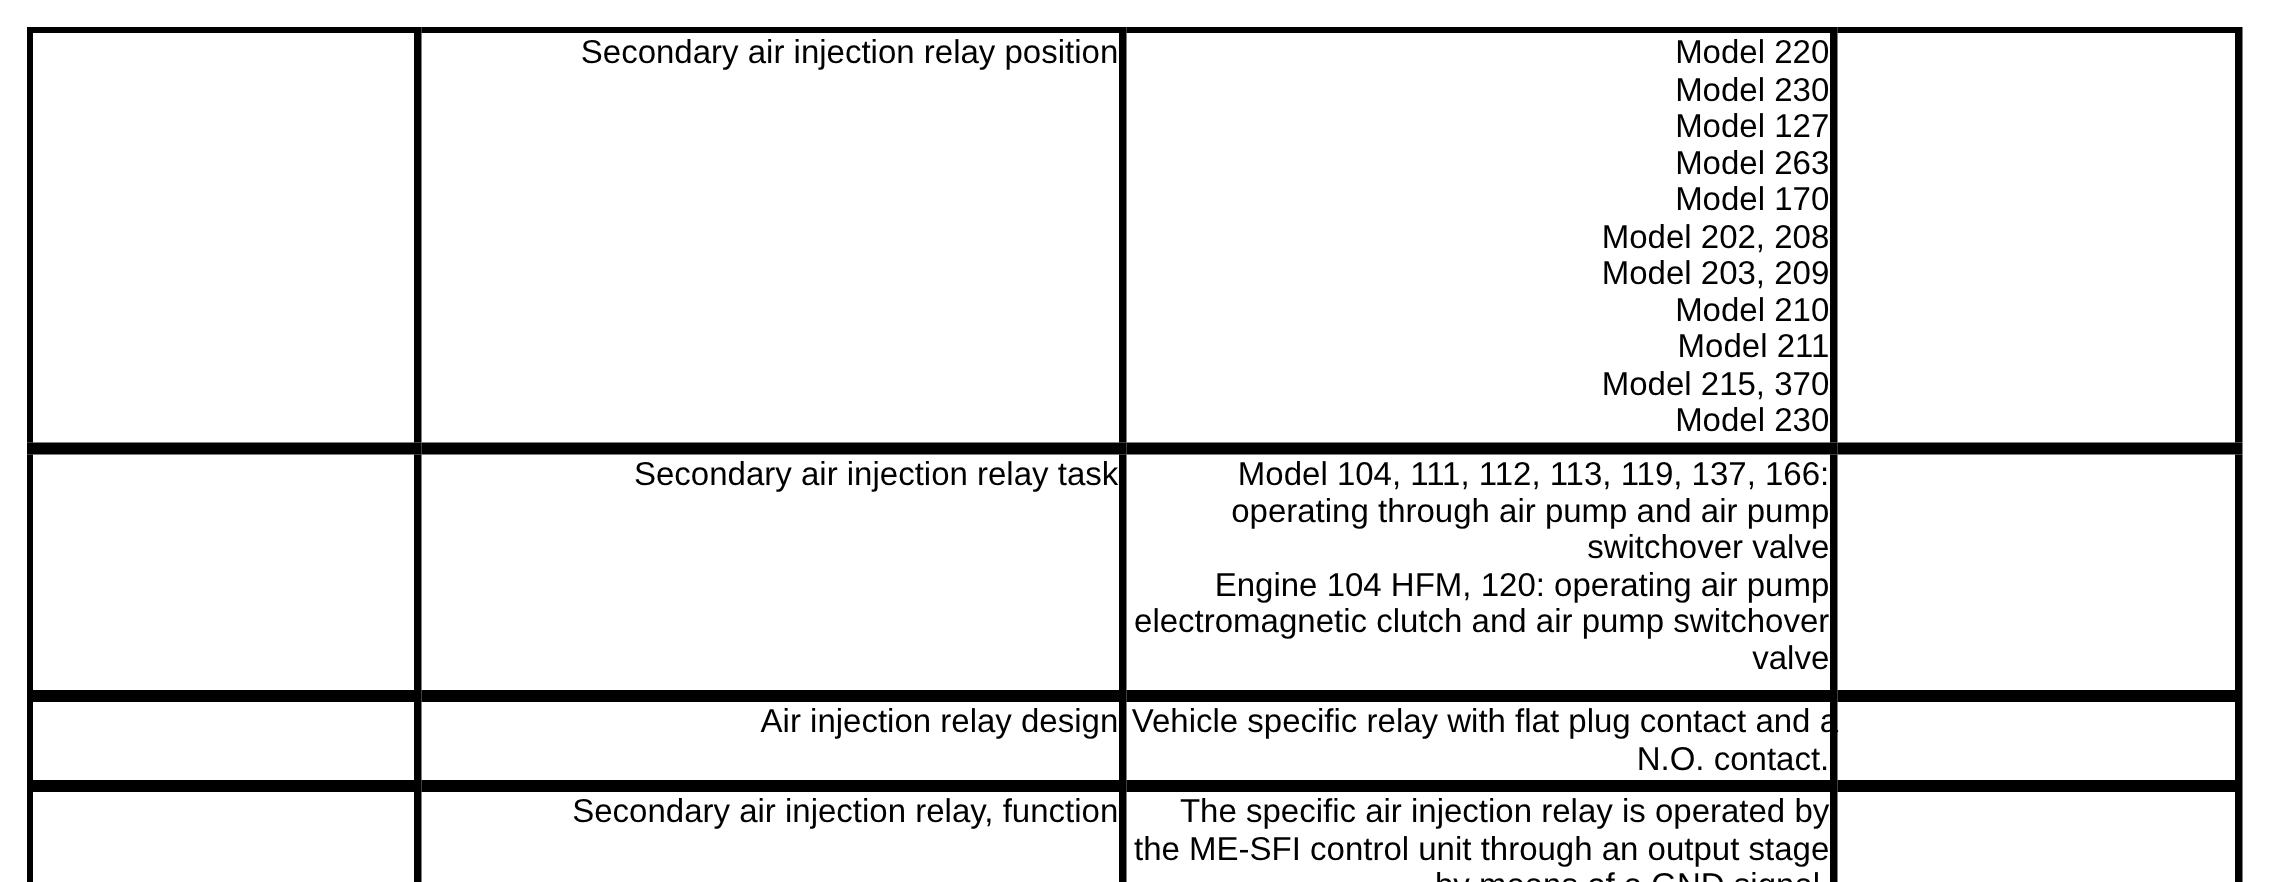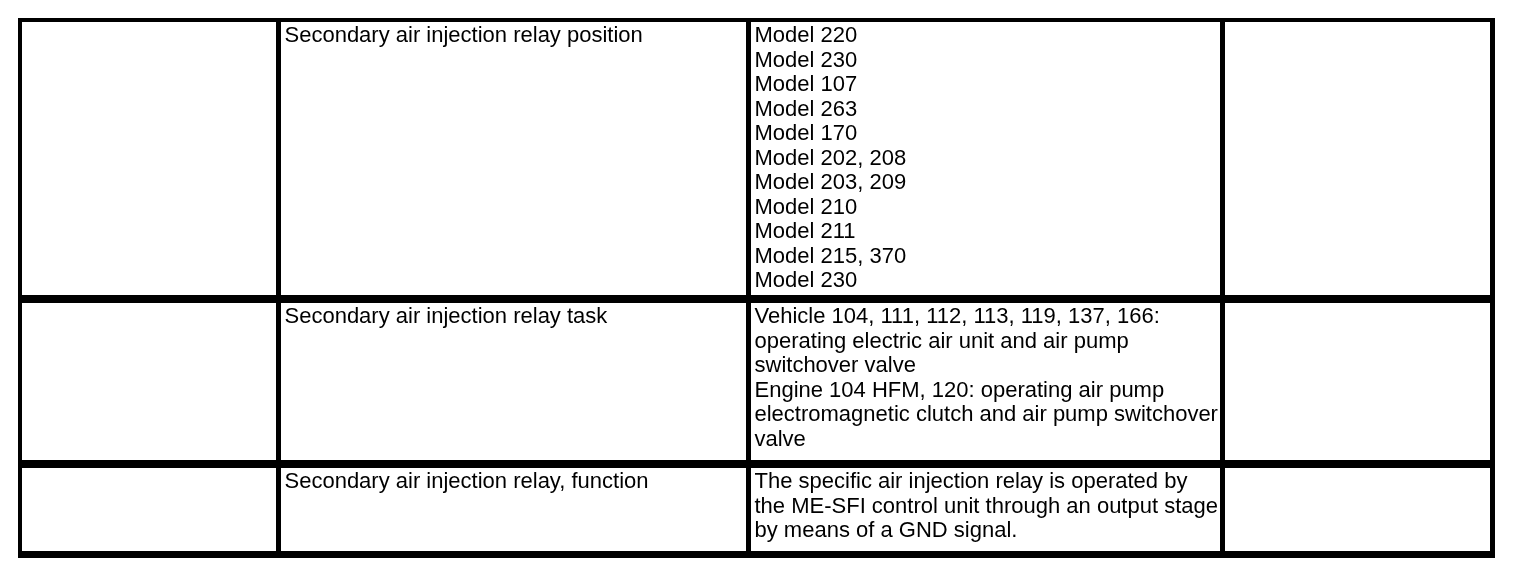--- a/index.html
+++ b/index.html
@@ -36,20 +36,21 @@
   }
   td + td { border-left-width: 5px; }
   td:last-child { border-right: 5px solid #000000; }
   tr.r1 td { border-top-width: 4px; height: 272px; }
   tr.r2 td { height: 156px; }
   tr.r3 td { height: 51px; }
   tr.r4 td { border-bottom-width: 7px; height: 82px; }
   .ln {
     white-space: pre;
     overflow: visible;
+    text-align: right;
   }
 </style>
 </head>
 <body>
 
 <div class="page">
   <table class="spec-table">
     <colgroup>
       <col style="width:258px">
       <col style="width:470px">
@@ -58,49 +59,60 @@
     </colgroup>
     <tbody>
       <tr class="r1">
         <td></td>
         <td>
           <div class="ln">Secondary air injection relay position</div>
         </td>
         <td>
           <div class="ln">Model 220</div>
           <div class="ln">Model 230</div>
-          <div class="ln">Model 107</div>
+          <div class="ln">Model 127</div>
           <div class="ln">Model 263</div>
           <div class="ln">Model 170</div>
           <div class="ln">Model 202, 208</div>
           <div class="ln">Model 203, 209</div>
           <div class="ln">Model 210</div>
           <div class="ln">Model 211</div>
           <div class="ln">Model 215, 370</div>
           <div class="ln">Model 230</div>
         </td>
         <td></td>
       </tr>
 
       <tr class="r2">
         <td></td>
         <td>
           <div class="ln">Secondary air injection relay task</div>
         </td>
         <td>
-          <div class="ln">Vehicle 104, 111, 112, 113, 119, 137, 166:</div>
-          <div class="ln">operating electric air unit and air pump</div>
+          <div class="ln">Model 104, 111, 112, 113, 119, 137, 166:</div>
+          <div class="ln">operating through air pump and air pump</div>
           <div class="ln">switchover valve</div>
           <div class="ln">Engine 104 HFM, 120: operating air pump</div>
           <div class="ln">electromagnetic clutch and air pump switchover</div>
           <div class="ln">valve</div>
         </td>
         <td></td>
       </tr>
 
+      <tr class="r3">
+        <td></td>
+        <td>
+          <div class="ln">Air injection relay design</div>
+        </td>
+        <td>
+          <div class="ln">Vehicle specific relay with flat plug contact and a</div>
+          <div class="ln">   N.O. contact.</div>
+        </td>
+        <td></td>
+      </tr>
 
       <tr class="r4">
         <td></td>
         <td>
           <div class="ln">Secondary air injection relay, function</div>
         </td>
         <td>
           <div class="ln">The specific air injection relay is operated by</div>
           <div class="ln">the ME-SFI control unit through an output stage</div>
           <div class="ln">by means of a GND signal.</div>

